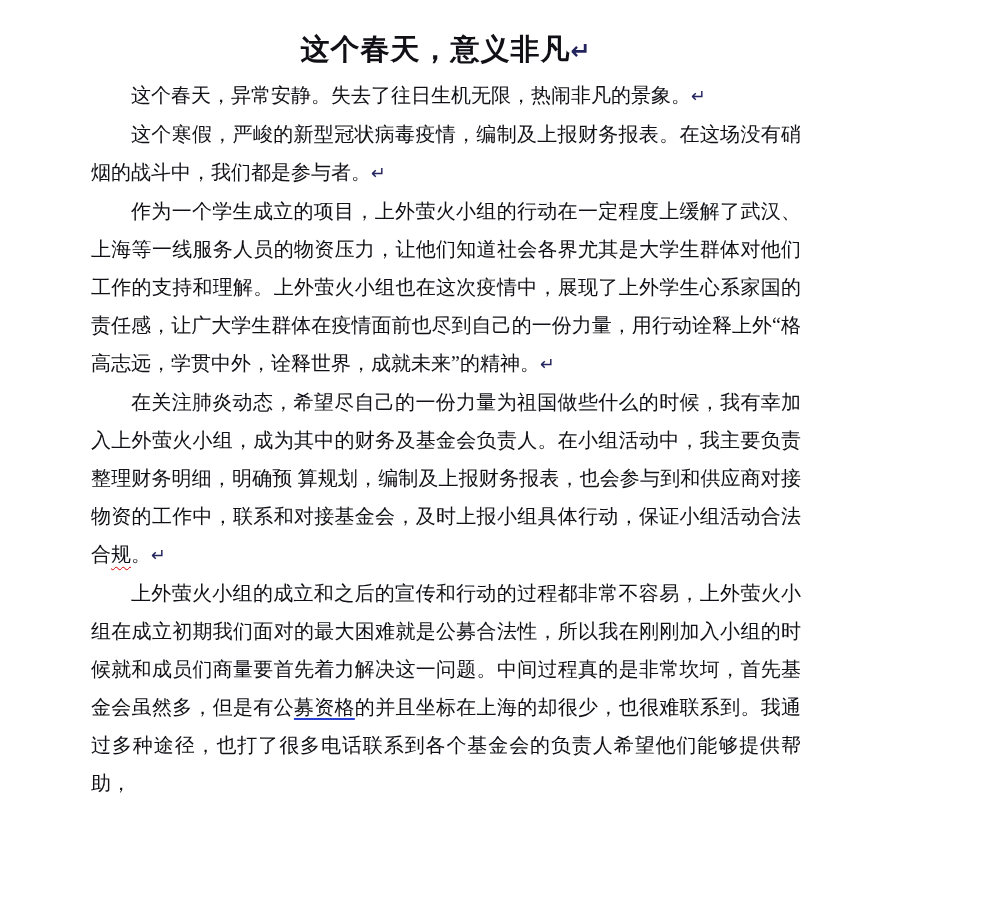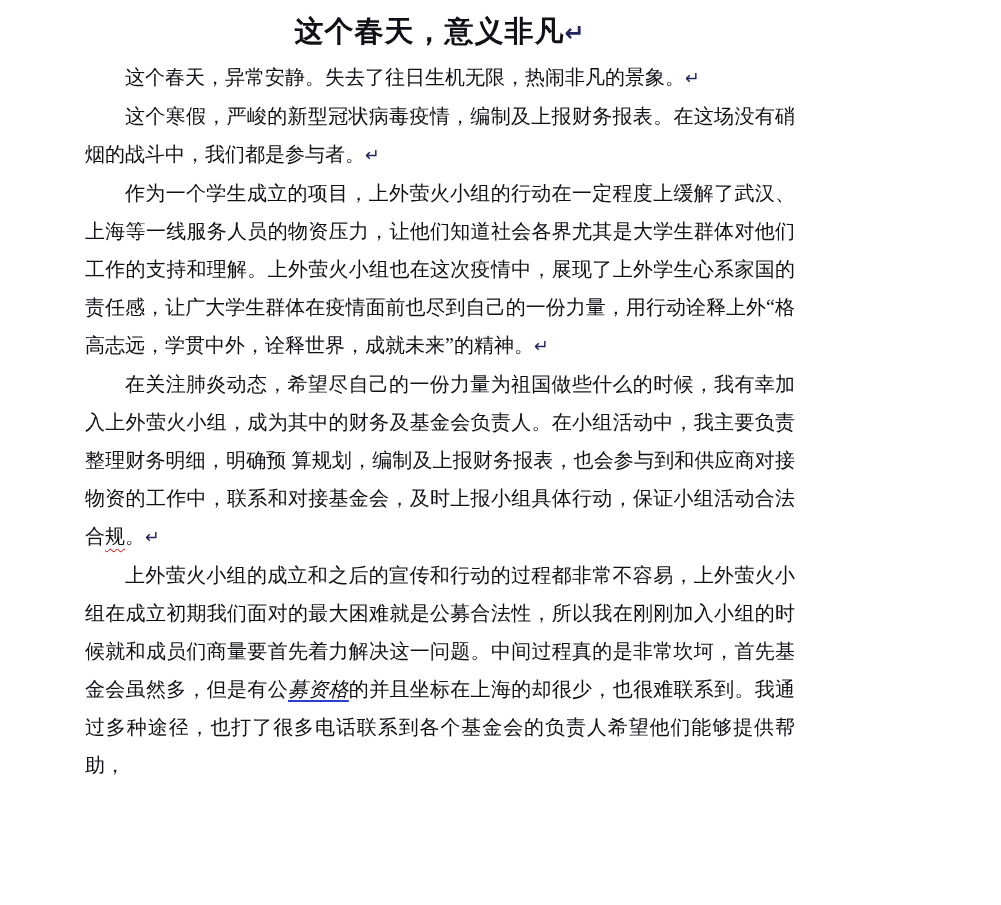--- a/index.html
+++ b/index.html
@@ -11,22 +11,23 @@
     width: 1001px;
     height: 905px;
     overflow: hidden;
     font-family: "Liberation Serif", "DejaVu Serif", serif;
     color: var(--text-color, #101016);
   }
   .page {
     box-sizing: border-box;
     width: 881px;
     height: 905px;
-    padding: 6px 86px 0 85px;
+    padding: 24px 86px 0 85px;
     background: var(--page-bg, #ffffff);
+    margin-left: 6px;
   }
   .doc-title {
     margin: 0;
     padding: 0;
     font-size: 29px;
     font-weight: bold;
     text-align: center;
     line-height: 50px;
     letter-spacing: 1px;
     white-space: nowrap;
@@ -49,21 +50,20 @@
   .doc-title .mark {
     font-size: 24px;
     font-weight: bold;
   }
   .field-underline {
     text-decoration-line: underline;
     text-decoration-style: solid;
     text-decoration-color: var(--link-underline, #2a3fd4);
     text-decoration-thickness: 2px;
     text-underline-offset: 4px;
-    font-style: italic;
   }
   .spell-error {
     text-decoration-line: underline;
     text-decoration-style: wavy;
     text-decoration-color: var(--squiggle, #d40000);
     text-decoration-thickness: 1px;
     text-underline-offset: 5px;
   }
 </style>
 </head>

